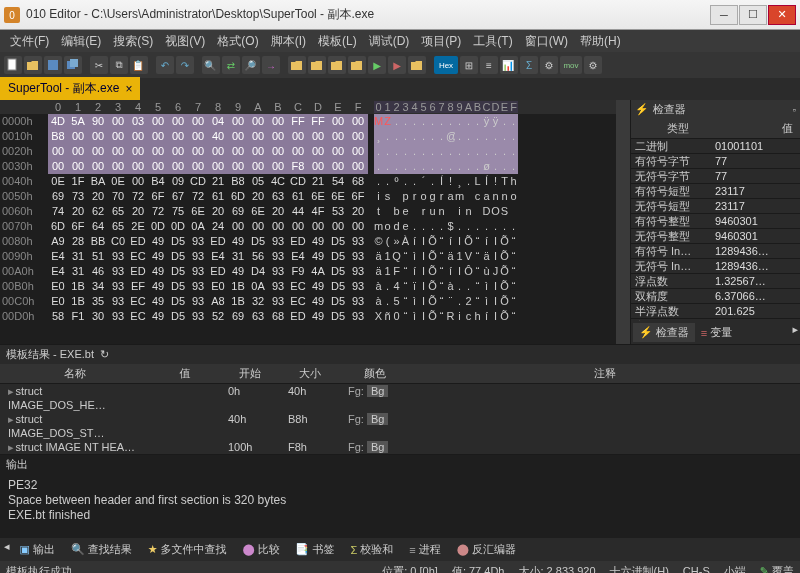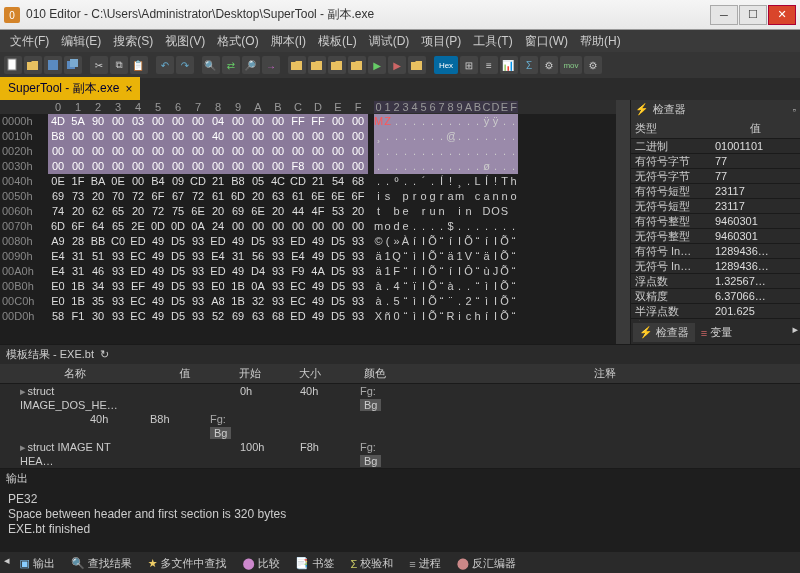--- a/index.html
+++ b/index.html
@@ -40,34 +40,34 @@
 .hexrow .byte { width:20px; text-align:center; color:#ddd; }
 .hexrow .byte.sel { background:#8a7a9a; color:#fff; }
 .hexrow .asc { width:9px; text-align:center; color:#ccc; }
 .hexrow .asc.sel { background:#9a8aaa; }
 .hexrow .asc.red { color:#f55; background:#9a8aaa; }
 
 .inspector { width:170px; background:#2a2a2a; border-left:1px solid #1a1a1a; display:flex; flex-direction:column; }
 .insp-title { background:#333; padding:2px 4px; display:flex; align-items:center; font-size:11px; }
 .insp-title .lightning { color:#ffa500; margin-right:4px; }
 .insp-hdr { display:flex; background:#333; border-bottom:1px solid #1a1a1a; font-size:11px; }
-.insp-hdr div { padding:2px 4px; }
+.insp-hdr div { padding:2px 4px;margin-left:32px; }
 .insp-row { display:flex; font-size:11px; border-bottom:1px solid #1a1a1a; line-height:14px; }
 .insp-row .k { width:80px; padding:0 4px; color:#ccc; overflow:hidden; white-space:nowrap; }
 .insp-row .v { flex:1; padding:0 4px; color:#ddd; overflow:hidden; }
 .insp-tabs { display:flex; background:#2a2a2a; padding:2px; font-size:11px; }
 .insp-tab { padding:2px 6px; display:flex; align-items:center; gap:3px; }
 .insp-tab.active { background:#3a3a3a; }
 
 .tplresults { background:#2a2a2a; border-top:1px solid #1a1a1a; }
 .tpl-title { padding:2px 6px; background:#2a2a2a; display:flex; align-items:center; font-size:11px; }
 .tpl-hdr { display:flex; background:#333; font-size:11px; padding:2px 0; border-bottom:1px solid #1a1a1a; }
 .tpl-hdr div { padding:0 0; }
 .tpl-row { display:flex; font-size:11px; line-height:14px; }
-.tpl-row div { padding:0 20px; overflow:hidden; }
+.tpl-row div { padding:0 8px; overflow:hidden; }
 .tpl-row .fg { color:#aaa; }
 .tpl-row .tri { color:#888; margin-right:2px; }
 
 .output { background:#1e1e1e; border-top:1px solid #1a1a1a; }
 .out-title { padding:2px 6px; font-size:11px; }
 .out-body { padding:4px 8px; font-size:12px; height:64px; line-height:15px; }
 
 .bottomtabs { display:flex; background:#2a2a2a; padding:2px 4px; gap:4px; font-size:11px; }
 .btab { padding:2px 6px; display:flex; align-items:center; gap:3px; cursor:default; }
 
@@ -851,20 +851,21 @@
   <div id="tplrows">
       <div class="tpl-row">
         <div class="w-name"><span class="tri">▸</span>struct IMAGE_DOS_HE…</div>
         <div class="w-val"></div>
         <div class="w-start">0h</div>
         <div class="w-size">40h</div>
         <div class="w-color"><span class="fg">Fg:</span> <span style="background:#555;padding:0 4px">Bg</span></div>
         <div class="w-comm"></div>
       </div>
       <div class="tpl-row">
+        <div class="w-name"><span class="tri">▸</span>struct IMAGE_DOS_ST…</div>
         <div class="w-val"></div>
         <div class="w-start">40h</div>
         <div class="w-size">B8h</div>
         <div class="w-color"><span class="fg">Fg:</span> <span style="background:#555;padding:0 4px">Bg</span></div>
         <div class="w-comm"></div>
       </div>
       <div class="tpl-row">
         <div class="w-name"><span class="tri">▸</span>struct IMAGE NT HEA…</div>
         <div class="w-val"></div>
         <div class="w-start">100h</div>

